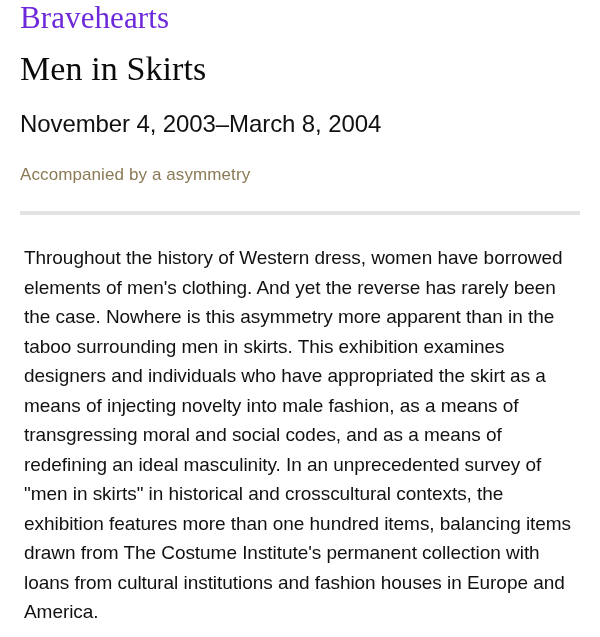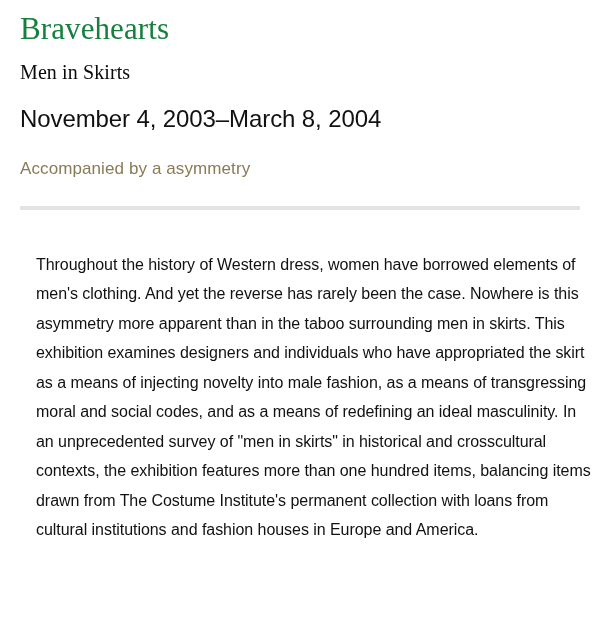--- a/index.html
+++ b/index.html
@@ -22,29 +22,28 @@
     padding: 0 20px;
     background: #ffffff;
   }
 
   
   .exhibition-title {
     font-family: "Liberation Serif", "DejaVu Serif", serif;
     font-size: 31px;
     font-weight: 400;
     line-height: 1.18;
-    color: #15803d;
+    color: #6d28d9;
     margin: 0;
-    padding-top: 11px;
     letter-spacing: 0.1px;
   }
 
   .exhibition-subtitle {
     font-family: "Liberation Serif", "DejaVu Serif", serif;
-    font-size: 20px;
+    font-size: 34px;
     font-weight: 400;
     line-height: 1.2;
     color: #0a0a0a;
     margin: 0;
     padding-top: 12px;
     letter-spacing: 0.1px;
   }
 
   
   .exhibition-dates {
@@ -76,25 +75,25 @@
     background: #e3e3e3;
     border: 0;
     margin: 0;
     margin-top: 26px;
     width: 560px;
   }
 
   
   .exhibition-description {
     font-family: "Liberation Sans", sans-serif;
-    font-size: 16px;
+    font-size: 19px;
     font-weight: 400;
     line-height: 29.5px;
     color: #111111;
-    margin: 16px;
+    margin: 4px;
     padding-top: 24px;
     width: 560px;
     letter-spacing: -0.05px;
     text-align: left;
   }
 </style>
 </head>
 <body>
 
 <div class="page">

